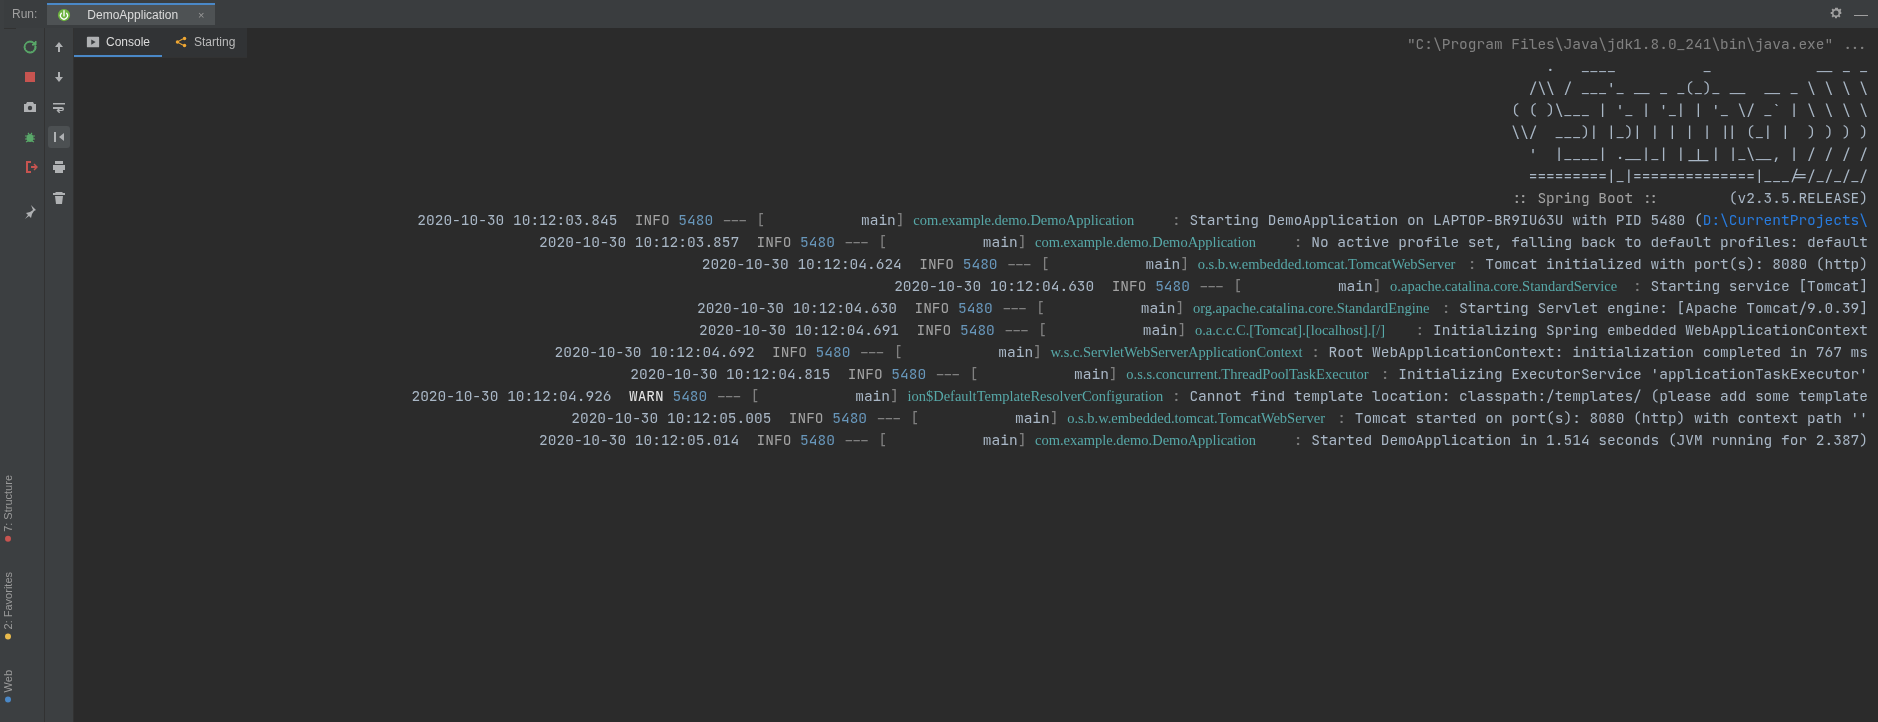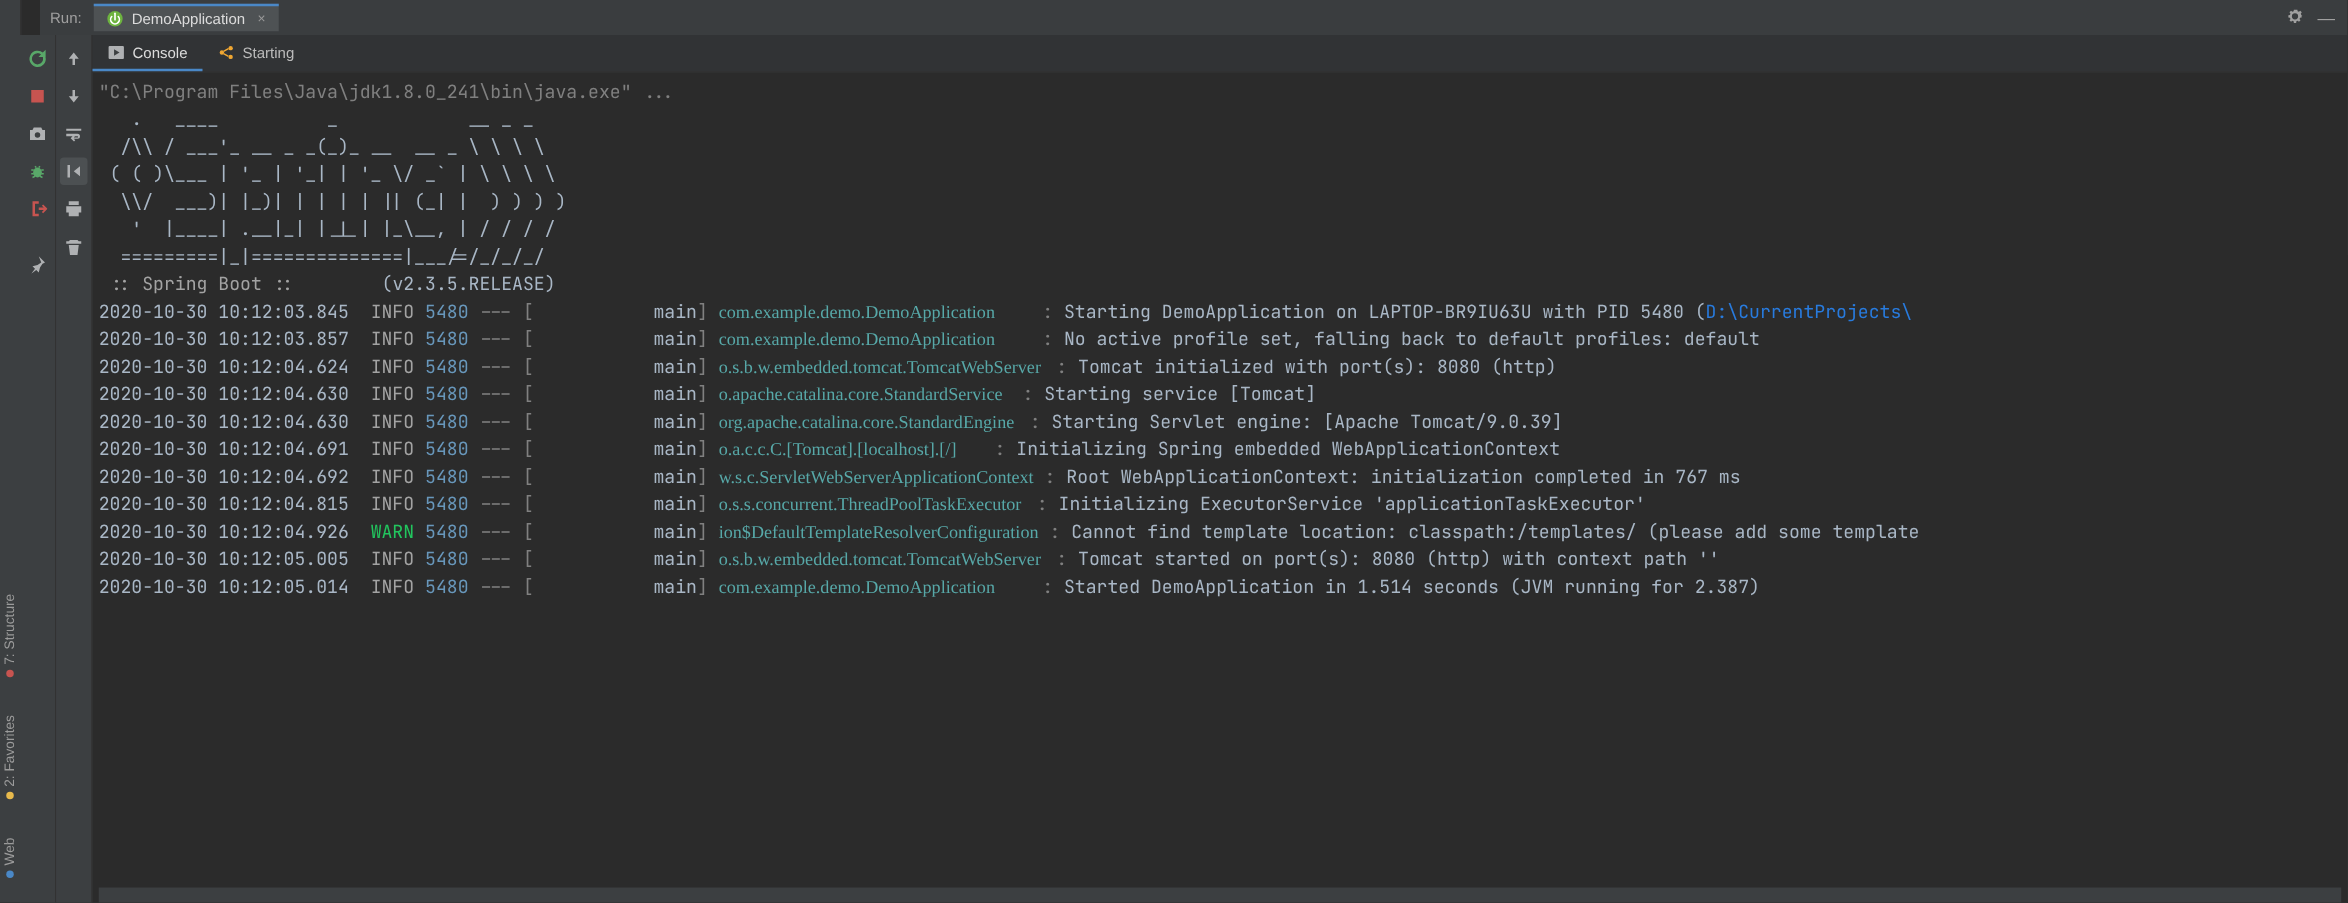--- a/index.html
+++ b/index.html
@@ -21,28 +21,28 @@
   }
   .left-rail .rail-item {
     writing-mode: vertical-rl; transform: rotate(180deg);
     white-space: nowrap; cursor: pointer;
     display:flex; align-items:center; gap:4px;
   }
   .rail-dot { width:6px;height:6px;border-radius:50%;display:inline-block; }
 
   
   .run-header {
-    position: absolute; left: 32px; right: 0; top: 0; height: 28px;
+    position: absolute; left: 4px; right: 0; top: 0; height: 28px;
     background: #3a3d3f; border-bottom: 1px solid #323232;
     display: flex; align-items: center; padding-left: 8px;
     font-size: 12px; color: #bbbbbb;
   }
   .run-header .run-lbl { margin-right: 10px; color:#a0a0a0; }
   .run-tab {
-    display: flex; align-items: center; gap: 6px;
+    display: flex; align-items: center; gap: 16px;
     background: #4e5254; padding: 3px 10px; height: 22px; box-sizing:border-box;
     border-top: 2px solid #4a88c7;
     color: #dcdcdc;
   }
   .run-tab .close-x { color:#999; font-size:11px; margin-left:4px; cursor:pointer;}
   .run-tab svg { width:14px;height:14px; }
   .spacer { flex:1; }
   .gear { margin-right:10px; cursor:pointer; color:#a0a0a0; }
   .hide-btn { margin-right:10px; cursor:pointer; color:#a0a0a0; font-size:14px; }
 
@@ -62,22 +62,22 @@
     width:22px; height:22px; display:flex;align-items:center;justify-content:center;
     cursor:pointer; border-radius:3px;
   }
   .icon-col .ibtn.active{ background:#4c5052;}
   .icon-col svg{ width:16px;height:16px; }
   .green{fill:#59a869;stroke:#59a869;}
   .red{fill:#c75450;}
   .grey{fill:#afb1b3;}
 
   .content {
-    flex:1; display:flex; flex-direction:column;
-    background:#2b2b2b; min-width:0;
+    flex:1; display:flex; 
+    background:#2b2b2b; min-width:0;text-align:right;
   }
   .content-tabs{
     height:29px; background:#313335; border-bottom:1px solid #323232;
     display:flex; align-items:flex-end;
   }
   .ctab{
     display:flex;align-items:center;gap:6px;
     padding:6px 12px; font-size:12px; color:#bbb; cursor:pointer;
     border-bottom:2px solid transparent;
   }
@@ -86,21 +86,21 @@
 
   .console{
     flex:1; overflow:auto;
     font-family:"JetBrains Mono","Consolas","Courier New",monospace;
     font-size:14.5px; line-height:22px;
     color:#a9b7c6; padding:5px 0 0 5px;
     white-space:pre;
   }
   .muted{ color:#808080;}
   .info{ color:#a3a3a3;}
-  .warn{ color:#22c55e;}
+  .warn{ color:#e5e5e5;}
   .pid{ color:#6897bb;}
   .logger{ color:#57a8a8;font-family:Liberation Serif, serif;}
   .link{ color:#287bde; }
   .wht{ color:#a9b7c6;}
   .log-row{ display:block;}
   .h-scroll{
     height:12px; background:#3c3f41; margin:0 5px 0 5px;
   }
 </style>
 </head>

